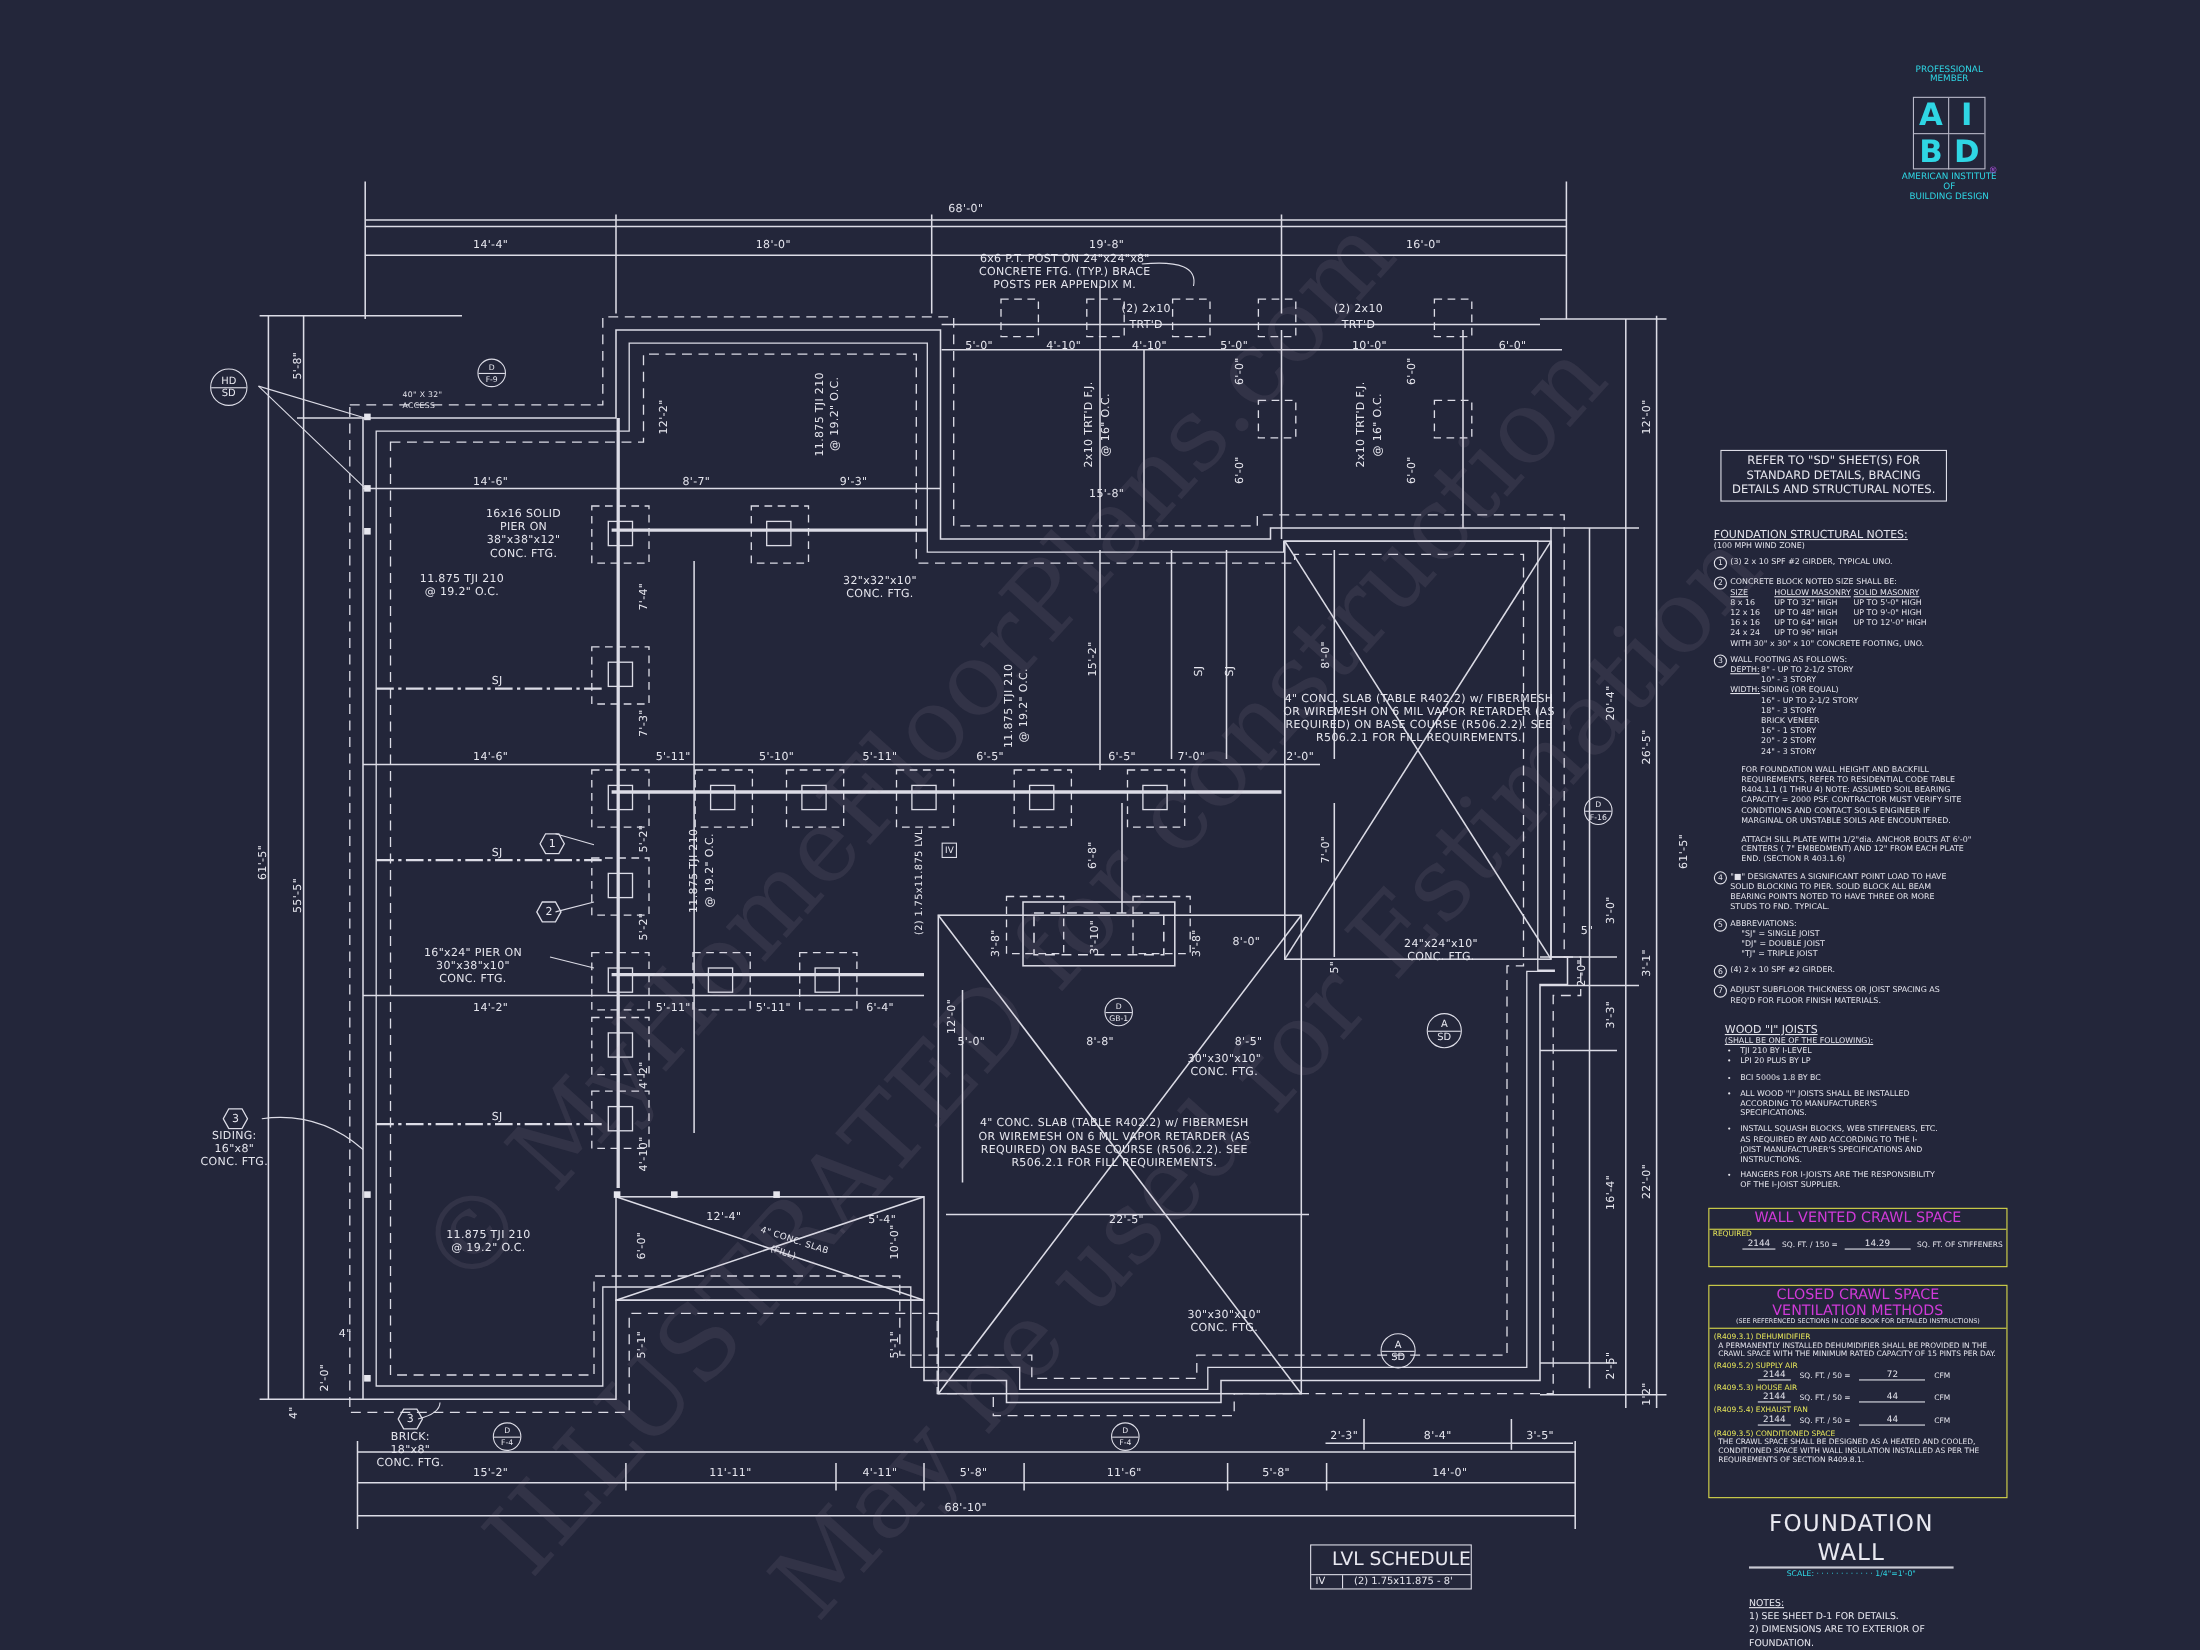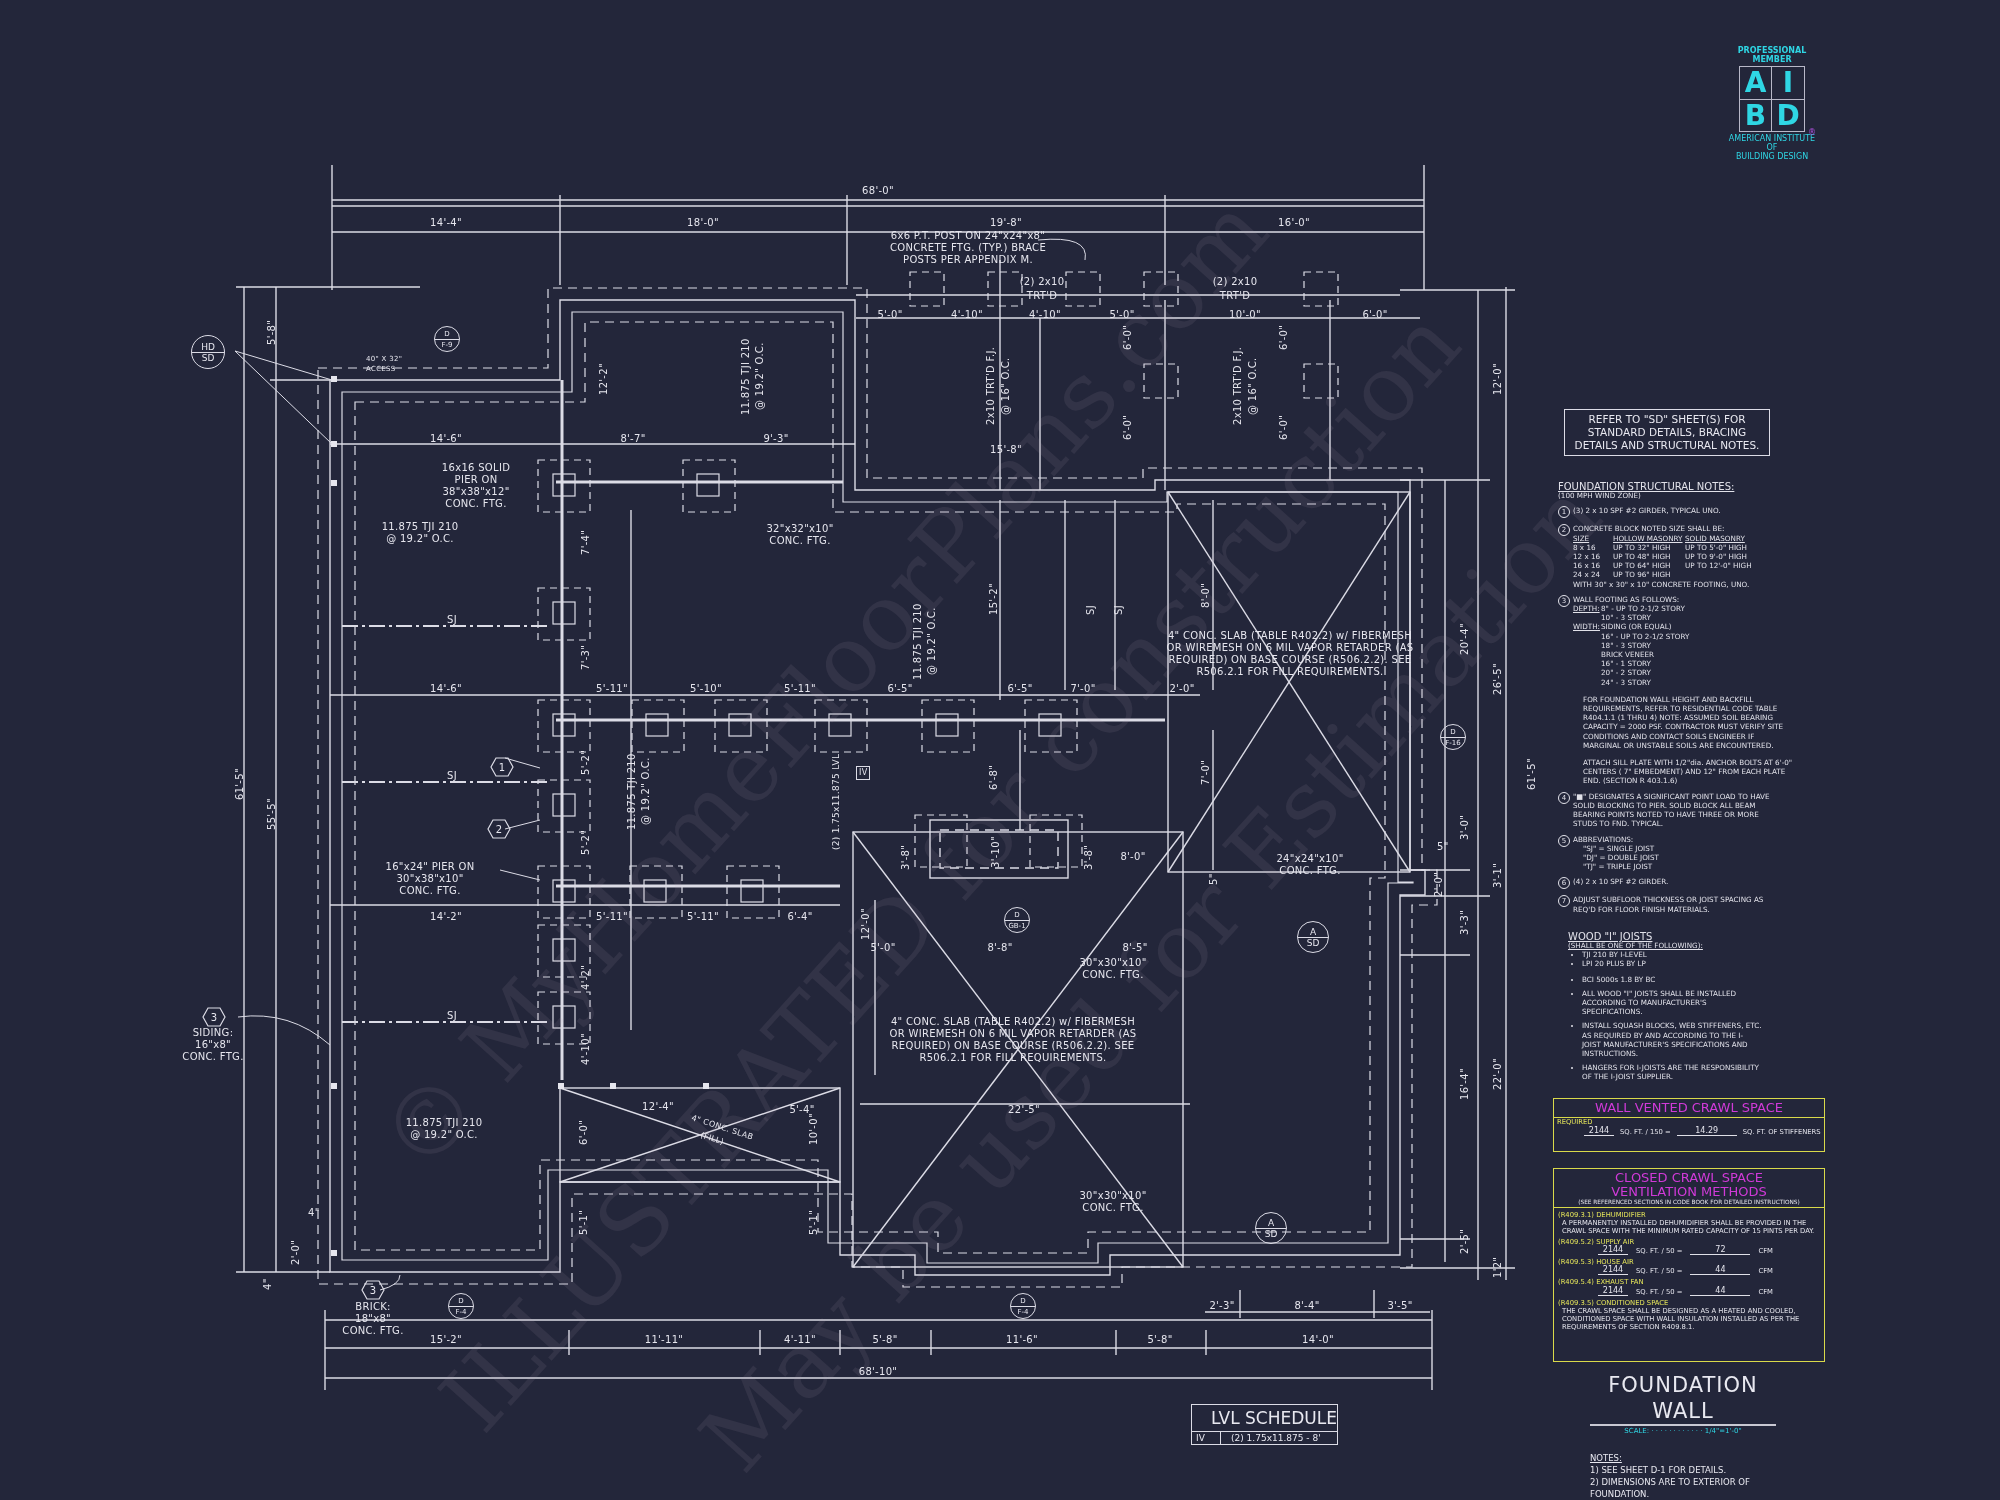--- a/index.html
+++ b/index.html
@@ -419,21 +419,21 @@
   <span style="position:relative;">3</span>
 </div>
 <div class="hex" style="left:361px;top:1280px;">
   <svg width="24" height="20">
       <polygon points="6,1 18,1 23,10 18,19 6,19 1,10" fill="none" stroke="#dcdce6" stroke-width="1.2"></polygon>
     </svg>
   <span style="position:relative;">3</span>
 </div>
 
 <div id="logo">
-  <div style="font-size:8px;line-height:9px;width:70px;margin:0 auto;font-weight:bold;">PROFESSIONAL MEMBER</div>
+  <div style="font-size:8px;line-height:9px;width:70px;margin:12px auto;">PROFESSIONAL MEMBER</div>
   <div style="position:relative;width:64px;height:64px;margin:2px auto 0;border:1.3px solid #b8b8c8;display:grid;grid-template-columns:1fr 1fr;grid-template-rows:1fr 1fr;">
     <div style="font-size:28px;font-weight:bold;line-height:32px;border-right:1px solid #b8b8c8;border-bottom:1px solid #b8b8c8;">A</div>
     <div style="font-size:28px;font-weight:bold;line-height:32px;border-bottom:1px solid #b8b8c8;">I</div>
     <div style="font-size:28px;font-weight:bold;line-height:32px;border-right:1px solid #b8b8c8;">B</div>
     <div style="font-size:28px;font-weight:bold;line-height:32px;">D</div>
     <span style="position:absolute;right:-12px;bottom:-6px;font-size:8px;color:#b050e0;">®</span>
   </div>
   <div style="font-size:8px;line-height:9px;margin-top:2px;">AMERICAN INSTITUTE</div>
   <div style="font-size:8px;line-height:9px;">OF</div>
   <div style="font-size:8px;line-height:9px;">BUILDING DESIGN</div>

